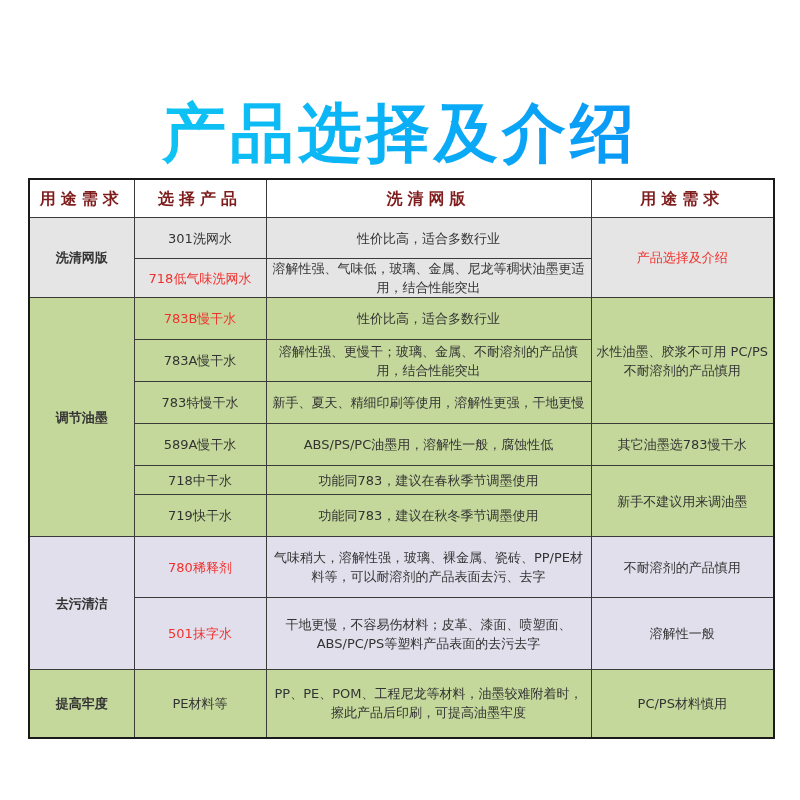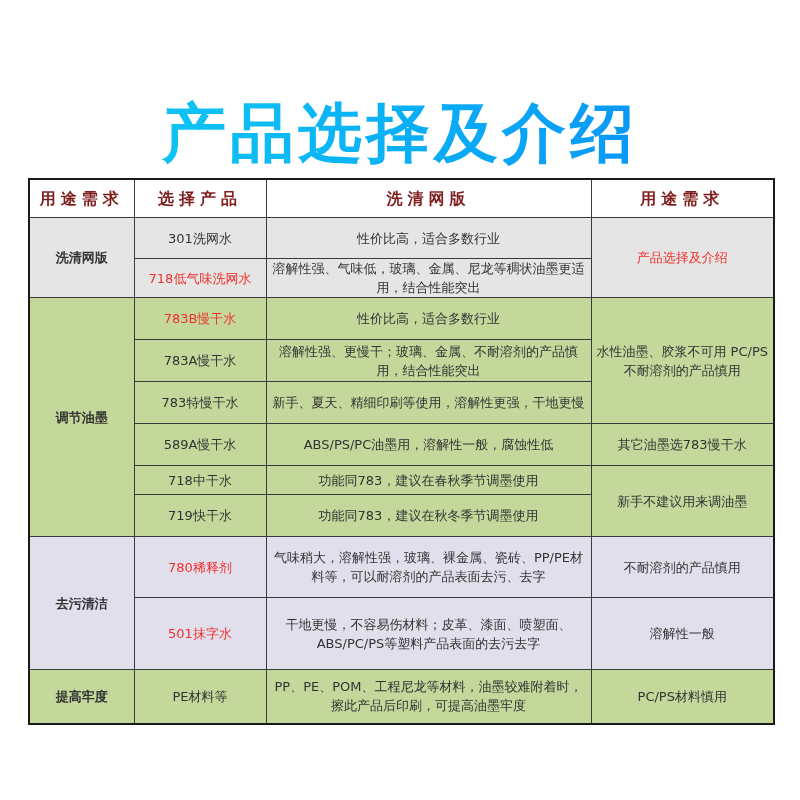--- a/index.html
+++ b/index.html
@@ -86,20 +86,20 @@
     <td class="red">780稀释剂</td>
     <td class="desc">气味稍大，溶解性强，玻璃、裸金属、瓷砖、PP/PE材料等，可以耐溶剂的产品表面去污、去字</td>
     <td>不耐溶剂的产品慎用</td>
   </tr>
   <tr class="g-purple" style="height:72px">
     <td class="red">501抹字水</td>
     <td class="desc">干地更慢，不容易伤材料；皮革、漆面、喷塑面、ABS/PC/PS等塑料产品表面的去污去字</td>
     <td>溶解性一般</td>
   </tr>
 
-  <tr class="g-green" style="height:54px">
+  <tr class="g-green" style="height:68px">
     <td class="cat">提高牢度</td>
     <td>PE材料等</td>
     <td class="desc">PP、PE、POM、工程尼龙等材料，油墨较难附着时，擦此产品后印刷，可提高油墨牢度</td>
     <td>PC/PS材料慎用</td>
   </tr>
 </tbody>
   </table>
 
 </body></html>

